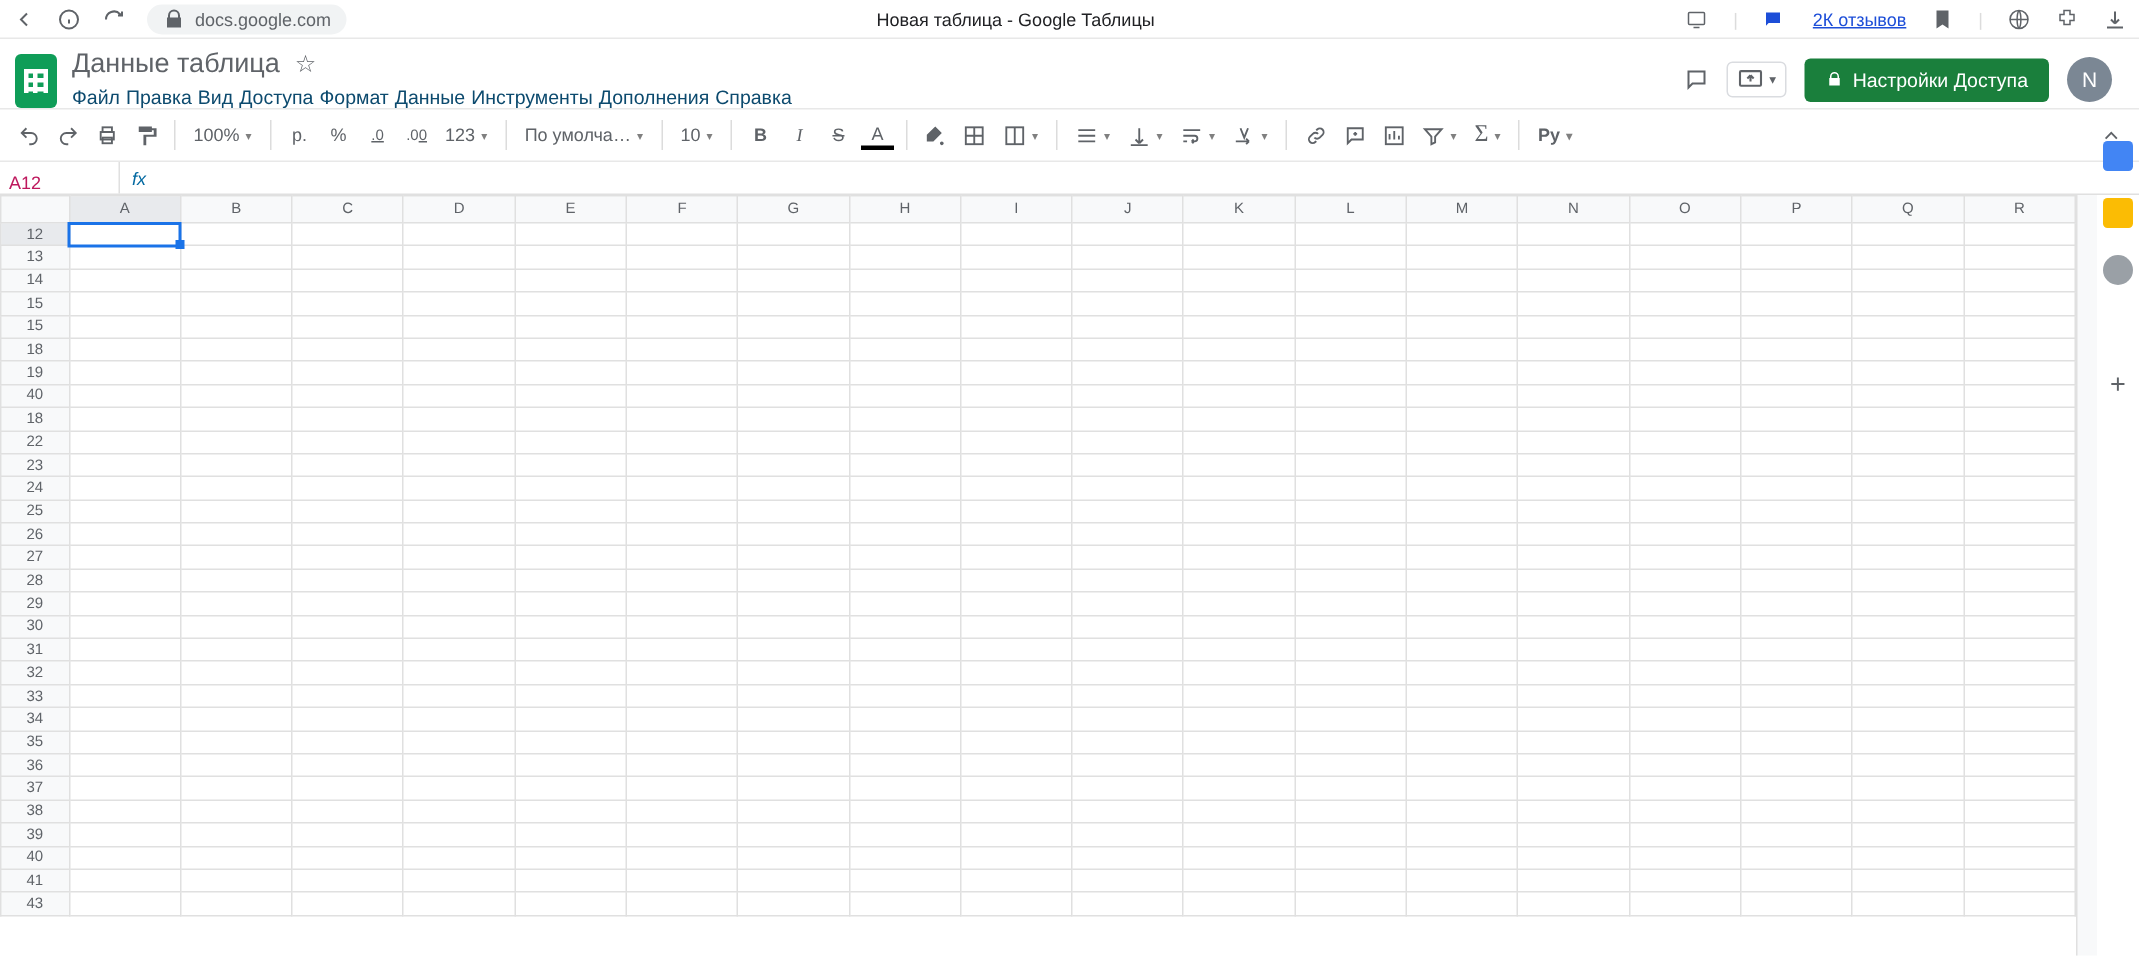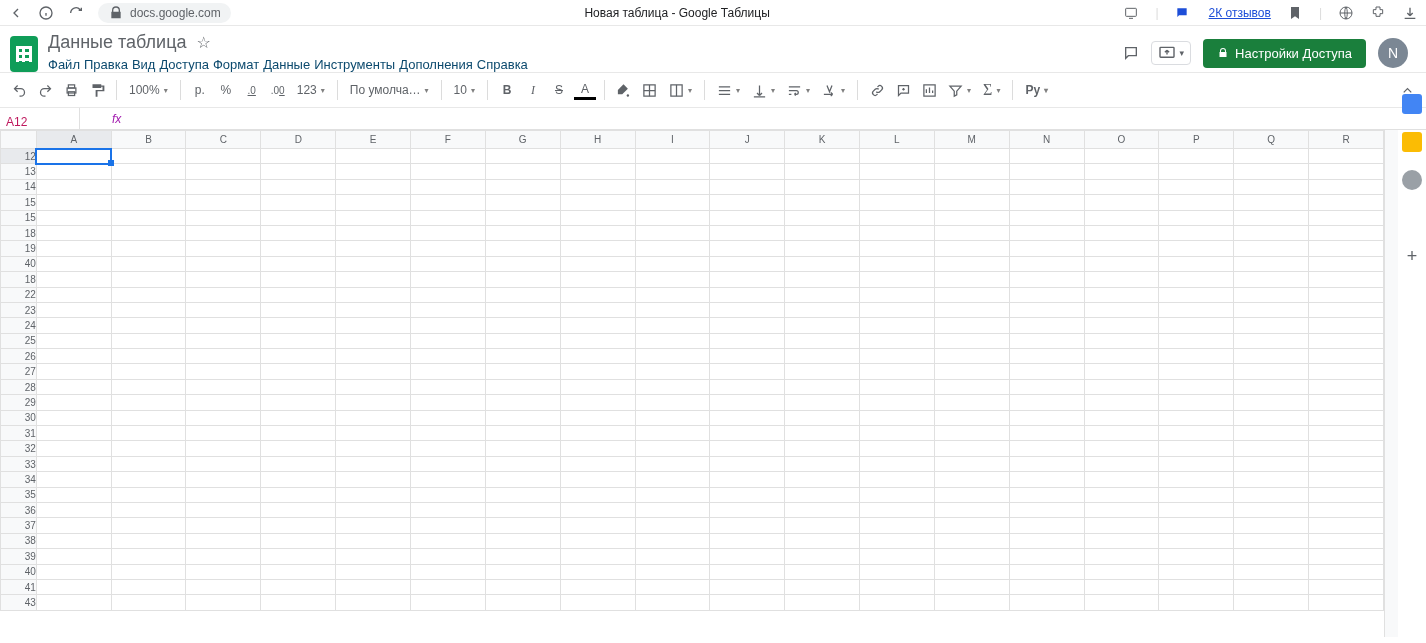--- a/index.html
+++ b/index.html
@@ -29,28 +29,28 @@
 .tbtn { min-width:22px; height:24px; display:flex; align-items:center; justify-content:center; cursor:pointer; padding:0 3px;}
 .tbtn svg { width:15px; height:15px; }
 .sep { width:1px; height:20px; background:#dcdcdc; margin:0 4px; }
 .dd { display:flex; align-items:center; gap:2px; padding:0 4px;}
 .dd::after { content:"▾"; font-size:8px; margin-left:2px; color:#808080;}
 .text-color { border-bottom:3px solid #000; padding-bottom:0px; height:20px;}
 .collapse-up { margin-left:auto; }
 
 .namebox-row { height:22px; border-bottom:1px solid #e0e0e0; display:flex; align-items:center; font-size:12px; }
 .namebox { width:80px; padding:0 6px; color:#be185d; border-right:1px solid #e0e0e0; height:100%; display:flex; align-items:flex-end;}
-.fx { padding:0 8px; color:#a21caf; font-style:italic;margin-left:24px; }
+.fx { padding:0 8px; color:#0369a1; font-style:italic; }
 
 .sheet-wrap { display:flex; height:calc(643px - 26px - 52px - 36px - 22px); }
 .sheet { flex:1; overflow:hidden; position:relative; }
 table { border-collapse:collapse; table-layout:fixed; }
 th,td { border:1px solid #e0e0e0; font-size:10px; color:#5f6368; font-weight:normal; }
 .colh { background:#f8f9fa; height:18px; text-align:center; }
-.rowh { background:#f8f9fa; width:36px; text-align:right; }
+.rowh { background:#f8f9fa; width:46px; text-align:center; }
 .corner { background:#f8f9fa; width:30px; height:18px; }
 td.cell { background:#fff; height:15.4px; }
 .selected { outline:2px solid #1a73e8; outline-offset:-1px; position:relative; }
 .selected::after { content:""; position:absolute; right:-3px; bottom:-3px; width:6px; height:6px; background:#1a73e8; }
 .rowh.selrow, .colh.selcol { background:#e8eaed; }
 
 .vscroll { width:14px; background:#f8f9fa; border-left:1px solid #e0e0e0; }
 
 .side-panel { position:absolute; right:0; top:78px; width:28px; display:flex; flex-direction:column; align-items:center; gap:18px; padding-top:16px; }
 .sp-icon { width:20px; height:20px; border-radius:3px; }

